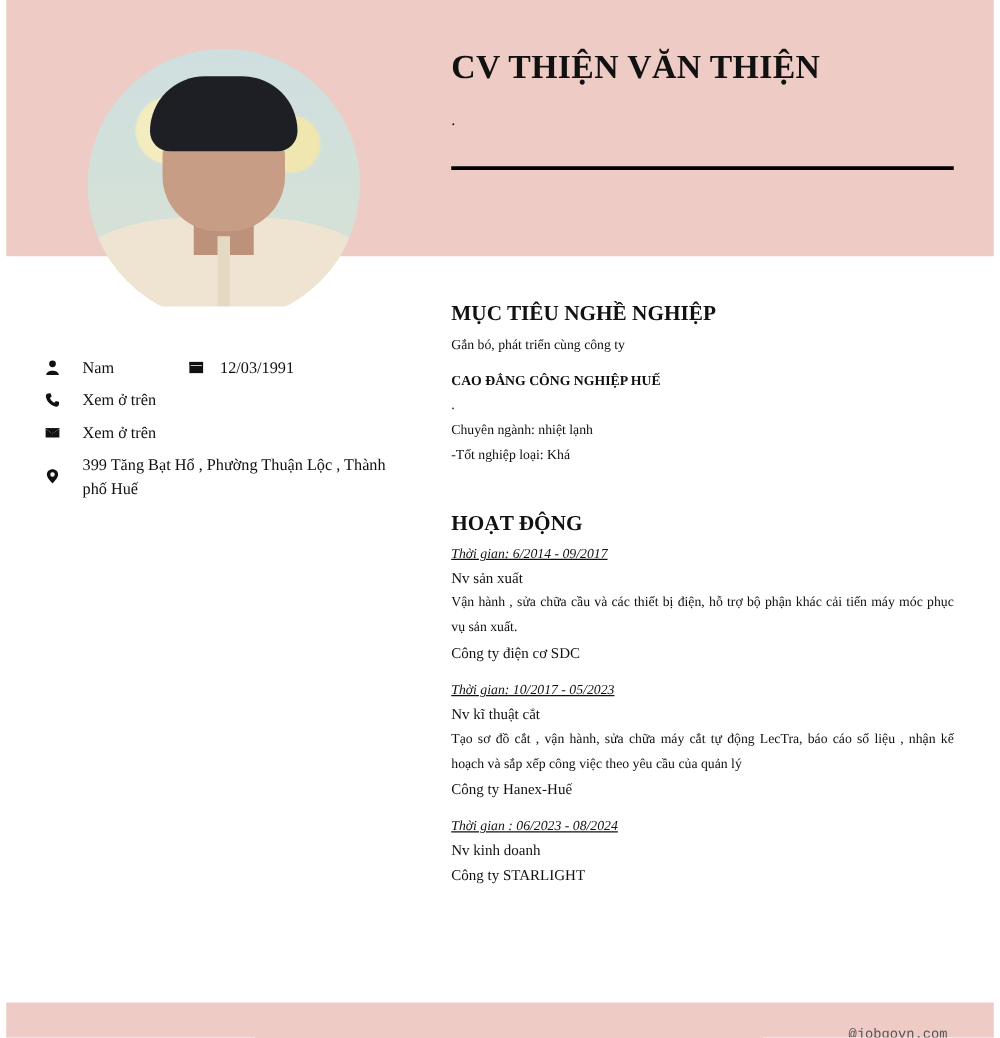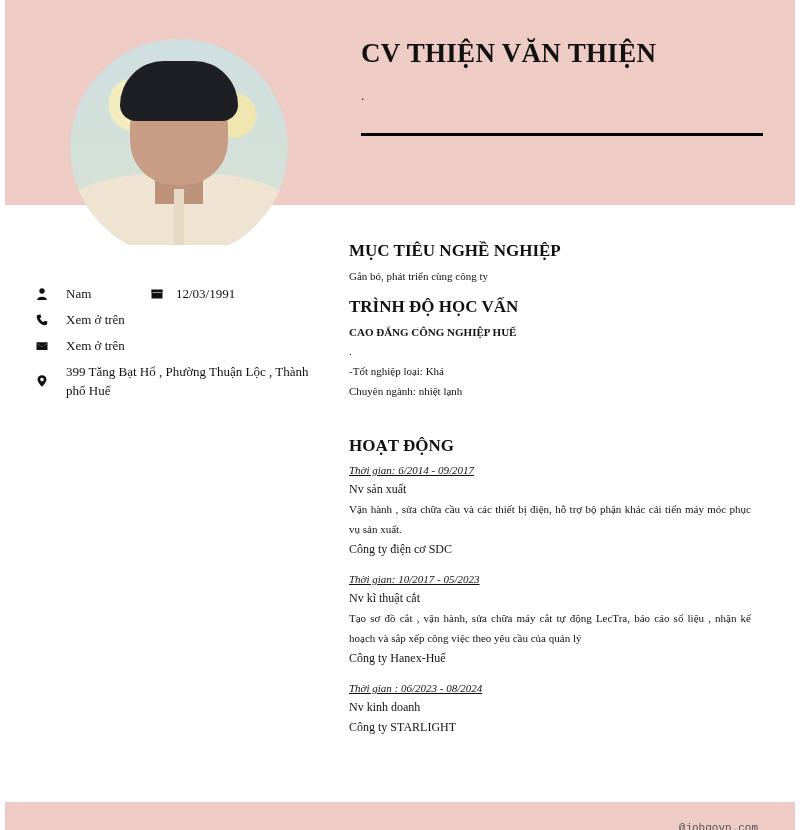--- a/index.html
+++ b/index.html
@@ -25,21 +25,21 @@
 
     .contact { position: absolute; left: 35px; top: 284px; width: 290px; font-size: 13px; }
     .c-row { display: flex; align-items: flex-start; margin-bottom: 7px; line-height: 19px; }
     .c-icon { width: 14px; height: 19px; display: flex; align-items: center; justify-content: center; margin-right: 17px; flex-shrink: 0; }
     .c-icon svg { width: 12px; height: 12px; fill: #111; }
     .c-text { flex: 0 0 auto; }
     .gender-text { width: 68px; }
     .dob-icon { margin-left: 16px; margin-right: 12px; }
     .addr .c-icon { height: 38px; }
 
-    .main { position: absolute; left: 349px; top: 240px; width: 402px; }
+    .main { position: absolute; left: 361px; top: 240px; width: 402px; }
     .sec-title { font-size: 17px; font-weight: bold; margin: 0; line-height: 22px; }
     .small { font-size: 11px; line-height: 20px; }
     .school { font-size: 11px; font-weight: bold; margin-top: 5px; line-height: 18px; }
     .job-time { font-size: 11px; font-style: italic; line-height: 18px; text-decoration: underline; }
     .job-line { font-size: 12px; line-height: 20px; }
     .job-desc { font-size: 11px; line-height: 20px; text-align: justify; }
   </style>
 </head>
 <body>
 
@@ -105,25 +105,24 @@
   </div>
 </div>
 
 <div class="main">
   <section>
     <h2 class="sec-title">MỤC TIÊU NGHỀ NGHIỆP</h2>
     <div class="small" style="margin-top:4px">Gắn bó, phát triển cùng công ty</div>
   </section>
 
   <section style="margin-top:10px">
-    <h2 class="sec-title">TRÌNH ĐỘ HỌC VẤN</h2>
     <div class="school">CAO ĐẲNG CÔNG NGHIỆP HUẾ</div>
     <div class="small">.</div>
+    <div class="small">Chuyên ngành: nhiệt lạnh</div>
     <div class="small">-Tốt nghiệp loại: Khá</div>
-    <div class="small">Chuyên ngành: nhiệt lạnh</div>
   </section>
 
   <section style="margin-top:34px">
     <h2 class="sec-title">HOẠT ĐỘNG</h2>
 
     <div style="margin-top:4px">
       <div class="job-time">Thời gian: 6/2014 - 09/2017</div>
       <div class="job-line">Nv sản xuất</div>
       <div class="job-desc">Vận hành , sửa chữa cầu và các thiết bị điện, hỗ trợ bộ phận khác cải tiến máy móc phục vụ sản xuất.</div>
       <div class="job-line">Công ty điện cơ SDC</div>

